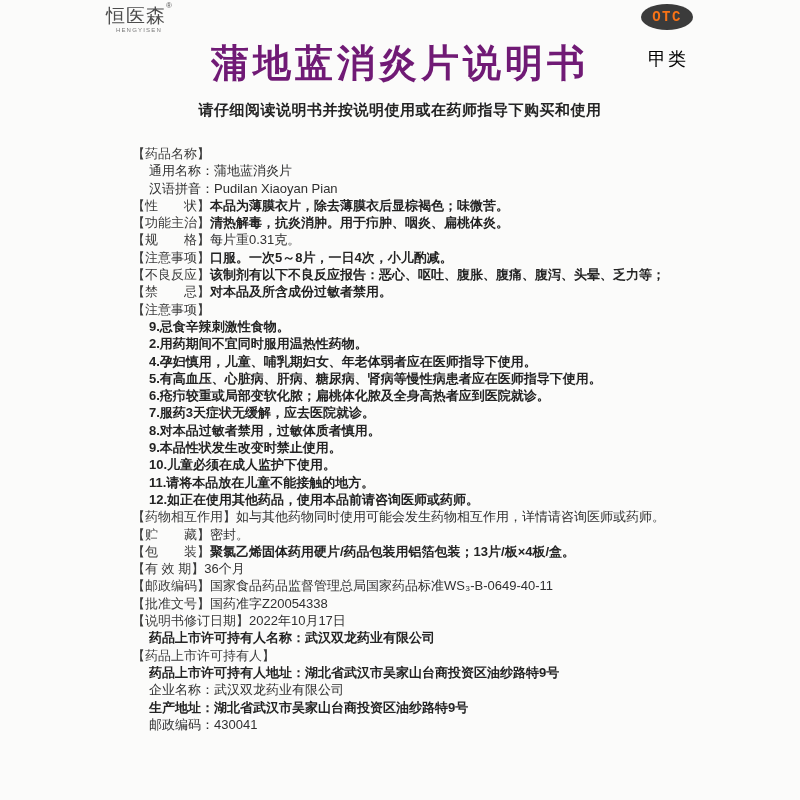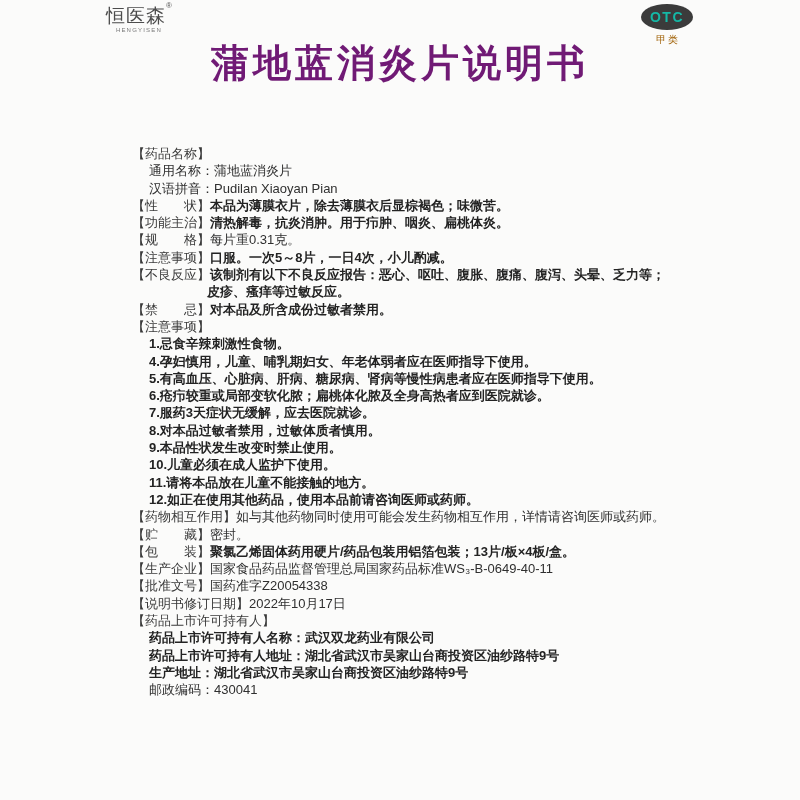--- a/index.html
+++ b/index.html
@@ -14,23 +14,23 @@
   .logo{position:absolute;left:106px;top:3px;text-align:center;color:#4c4c4c;}
   .logo-main{font-size:19px;letter-spacing:1px;font-weight:500;}
   .logo-reg{font-size:8px;vertical-align:top;position:relative;top:-2px;color:#555;}
   .logo-sub{font-size:6px;letter-spacing:1.2px;color:#7a7a7a;margin-top:-2px;}
 
   
   .otc-wrap{position:absolute;left:641px;top:4px;width:54px;text-align:center;}
   .otc-oval{
     width:52px;height:26px;border-radius:50%;background:#3b3b3b;
     display:flex;align-items:center;justify-content:center;
-    color:#14b8a6;font-size:14px;font-weight:700;letter-spacing:1.5px;
+    color:#f97316;font-size:14px;font-weight:700;letter-spacing:1.5px;font-family:Liberation Mono, monospace;
   }
-  .otc-class{margin-top:3px;font-size:10px;color:#a16207;letter-spacing:2px;}
+  .otc-class{margin-top:17px;font-size:18px;color:#000000;letter-spacing:2px;}
 
   
   .title{
     position:absolute;top:38px;left:0;width:800px;margin:0;text-align:center;
     font-size:38px;font-weight:700;letter-spacing:4px;color:#701a75;
   }
   .subtitle{
     position:absolute;top:101px;left:0;width:800px;margin:0;text-align:center;
     font-size:15px;font-weight:700;color:#242424;letter-spacing:0.5px;
   }
@@ -57,49 +57,52 @@
   </div>
 
   <div class="otc-wrap">
     <div class="otc-oval">
       <span>OTC</span>
     </div>
     <div class="otc-class">甲类</div>
   </div>
 
   <h1 class="title">蒲地蓝消炎片说明书</h1>
+  <p class="subtitle">请仔细阅读说明书并按说明使用或在药师指导下购买和使用</p>
 
   <main class="insert-body" id="body-lines">
       <div class="line"><span class="lab">【药品名称】</span></div>
       <div class="line ind1"><span class="txt">通用名称：蒲地蓝消炎片</span></div>
       <div class="line ind1"><span class="txt">汉语拼音：Pudilan Xiaoyan Pian</span></div>
       <div class="line"><span class="lab">【性　　状】</span><span class="txt b">本品为薄膜衣片，除去薄膜衣后显棕褐色；味微苦。</span></div>
       <div class="line"><span class="lab">【功能主治】</span><span class="txt b">清热解毒，抗炎消肿。用于疖肿、咽炎、扁桃体炎。</span></div>
       <div class="line"><span class="lab">【规　　格】</span><span class="txt">每片重0.31克。</span></div>
       <div class="line"><span class="lab">【注意事项】</span><span class="txt b">口服。一次5～8片，一日4次，小儿酌减。</span></div>
       <div class="line"><span class="lab">【不良反应】</span><span class="txt b">该制剂有以下不良反应报告：恶心、呕吐、腹胀、腹痛、腹泻、头晕、乏力等；</span></div>
-      <div class="line ind2"><span class="txt b">皮疹、瘙痒等过敏反应。</span></div>
       <div class="line"><span class="lab">【禁　　忌】</span><span class="txt b">对本品及所含成份过敏者禁用。</span></div>
       <div class="line"><span class="lab">【注意事项】</span></div>
-      <div class="line ind1"><span class="txt b">1.忌食辛辣刺激性食物。</span></div>
+      <div class="line ind1"><span class="txt b">9.忌食辛辣刺激性食物。</span></div>
+      <div class="line ind1"><span class="txt b">2.用药期间不宜同时服用温热性药物。</span></div>
       <div class="line ind1"><span class="txt b">4.孕妇慎用，儿童、哺乳期妇女、年老体弱者应在医师指导下使用。</span></div>
       <div class="line ind1"><span class="txt b">5.有高血压、心脏病、肝病、糖尿病、肾病等慢性病患者应在医师指导下使用。</span></div>
       <div class="line ind1"><span class="txt b">6.疮疖较重或局部变软化脓；扁桃体化脓及全身高热者应到医院就诊。</span></div>
       <div class="line ind1"><span class="txt b">7.服药3天症状无缓解，应去医院就诊。</span></div>
       <div class="line ind1"><span class="txt b">8.对本品过敏者禁用，过敏体质者慎用。</span></div>
       <div class="line ind1"><span class="txt b">9.本品性状发生改变时禁止使用。</span></div>
       <div class="line ind1"><span class="txt b">10.儿童必须在成人监护下使用。</span></div>
       <div class="line ind1"><span class="txt b">11.请将本品放在儿童不能接触的地方。</span></div>
       <div class="line ind1"><span class="txt b">12.如正在使用其他药品，使用本品前请咨询医师或药师。</span></div>
       <div class="line"><span class="lab">【药物相互作用】</span><span class="txt">如与其他药物同时使用可能会发生药物相互作用，详情请咨询医师或药师。</span></div>
       <div class="line"><span class="lab">【贮　　藏】</span><span class="txt">密封。</span></div>
       <div class="line"><span class="lab">【包　　装】</span><span class="txt b">聚氯乙烯固体药用硬片/药品包装用铝箔包装；13片/板×4板/盒。</span></div>
-      <div class="line"><span class="lab">【生产企业】</span><span class="txt">国家食品药品监督管理总局国家药品标准WS₃-B-0649-40-11</span></div>
+      <div class="line"><span class="lab">【有 效 期】</span><span class="txt">36个月</span></div>
+      <div class="line"><span class="lab">【邮政编码】</span><span class="txt">国家食品药品监督管理总局国家药品标准WS₃-B-0649-40-11</span></div>
       <div class="line"><span class="lab">【批准文号】</span><span class="txt">国药准字Z20054338</span></div>
       <div class="line"><span class="lab">【说明书修订日期】</span><span class="txt">2022年10月17日</span></div>
+      <div class="line ind1"><span class="txt b">药品上市许可持有人名称：武汉双龙药业有限公司</span></div>
       <div class="line"><span class="lab">【药品上市许可持有人】</span></div>
-      <div class="line ind1"><span class="txt b">药品上市许可持有人名称：武汉双龙药业有限公司</span></div>
       <div class="line ind1"><span class="txt b">药品上市许可持有人地址：湖北省武汉市吴家山台商投资区油纱路特9号</span></div>
+      <div class="line ind1"><span class="txt">企业名称：武汉双龙药业有限公司</span></div>
       <div class="line ind1"><span class="txt b">生产地址：湖北省武汉市吴家山台商投资区油纱路特9号</span></div>
       <div class="line ind1"><span class="txt">邮政编码：430041</span></div>
     </main>
 
 </div>
 
 </body></html>

